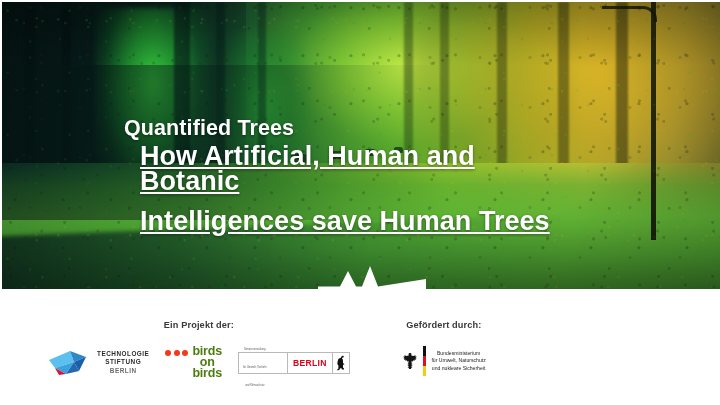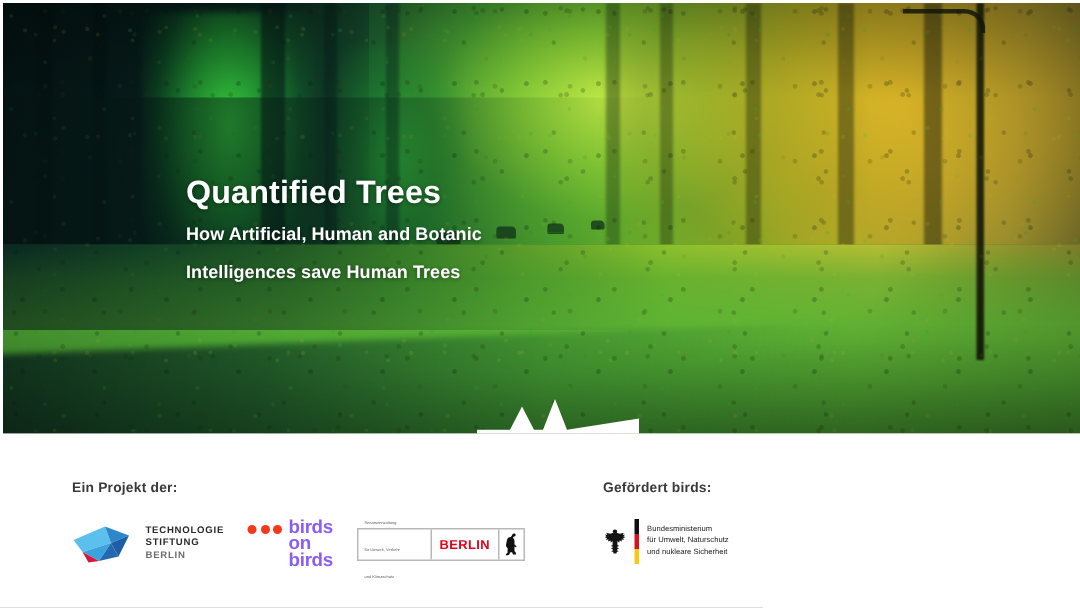--- a/index.html
+++ b/index.html
@@ -268,38 +268,40 @@
   #title-main {
     margin: 0;
     font-size: 21.5px;
     line-height: 25px;
     font-weight: bold;
     color: #ffffff;
     letter-spacing: 0.1px;
     text-shadow: 0 1px 3px rgba(0,0,0,0.45);
   }
   .title-sub {
-    margin: 0;
-    font-size: 12px;
+    margin: 16px;
+    font-size: 27px;
     line-height: 24.5px;
     font-weight: bold;
     color: #ffffff;
     letter-spacing: 0.05px;
     text-shadow: 0 1px 3px rgba(0,0,0,0.45);
+    text-decoration: underline;
   }
   #title-sub-1 { margin-top: 3px; }
 
   
   #footer {
     position: absolute;
     left: 0;
     top: 289px;
     width: 720px;
     height: 116px;
     background: #ffffff;
+    text-align: center;
   }
   .footer-col { position: absolute; top: 0; }
   #col-left  { left: 48px;  }
   #col-right { left: 402px; }
 
   .footer-label {
     font-size: 9.2px;
     font-weight: bold;
     color: #3a3a3a;
     letter-spacing: 0.15px;
@@ -332,21 +334,21 @@
   #bom-dots i {
     display: block;
     width: 6px; height: 6px;
     border-radius: 50%;
     background: #f4391b;
   }
   #bom-words {
     font-size: 12.5px;
     font-weight: bold;
     line-height: 11px;
-    color: #8b5cf6;
+    color: #4d7c0f;
     letter-spacing: -0.2px;
   }
 
   
   #logo-berlin {
     display: flex;
     align-items: stretch;
     border: 1px solid #b9b9b9;
     background: #ffffff;
     height: 20px;
@@ -492,21 +494,21 @@
                        L1.6,15.4 L1.2,14.6 L2.4,13.4 L2.4,10.4 C1.6,9.8 1.2,8.8 1.4,7.8
                        L2.0,5.0 C2.3,3.8 3.3,3.0 4.5,3.0 L5.3,2.0 C5.4,1.3 5.9,0.8 6.6,0.7 Z"></path>
             </svg>
           </div>
         </div>
 
       </div>
     </div>
 
     <div id="col-right" class="footer-col">
-      <p class="footer-label">Gefördert birds:</p>
+      <p class="footer-label">Gefördert durch:</p>
 
       <div class="logo-row">
         <div id="logo-bmu">
           <svg id="bmu-eagle" viewBox="0 0 16 18">
             <path fill="#141414" d="M8,1.0 C8.9,1.0 9.5,1.6 9.5,2.3 C9.5,2.7 9.3,3.0 9.0,3.2
                      L11.2,3.9 L13.8,3.2 L13.2,4.6 L14.8,4.4 L13.6,5.7 L15.0,6.0 L13.3,6.8
                      L14.2,7.8 L12.3,7.7 L12.7,9.0 L11.0,8.3 L10.8,9.8 L9.6,8.7 L9.6,11.4
                      L10.9,12.0 L9.6,12.3 L9.6,13.2 L10.8,13.8 L9.5,14.0 L9.5,15.0 L10.6,15.7
                      L9.2,15.8 L9.0,17.0 L7.0,17.0 L6.8,15.8 L5.4,15.7 L6.5,15.0 L6.5,14.0
                      L5.2,13.8 L6.4,13.2 L6.4,12.3 L5.1,12.0 L6.4,11.4 L6.4,8.7 L5.2,9.8

